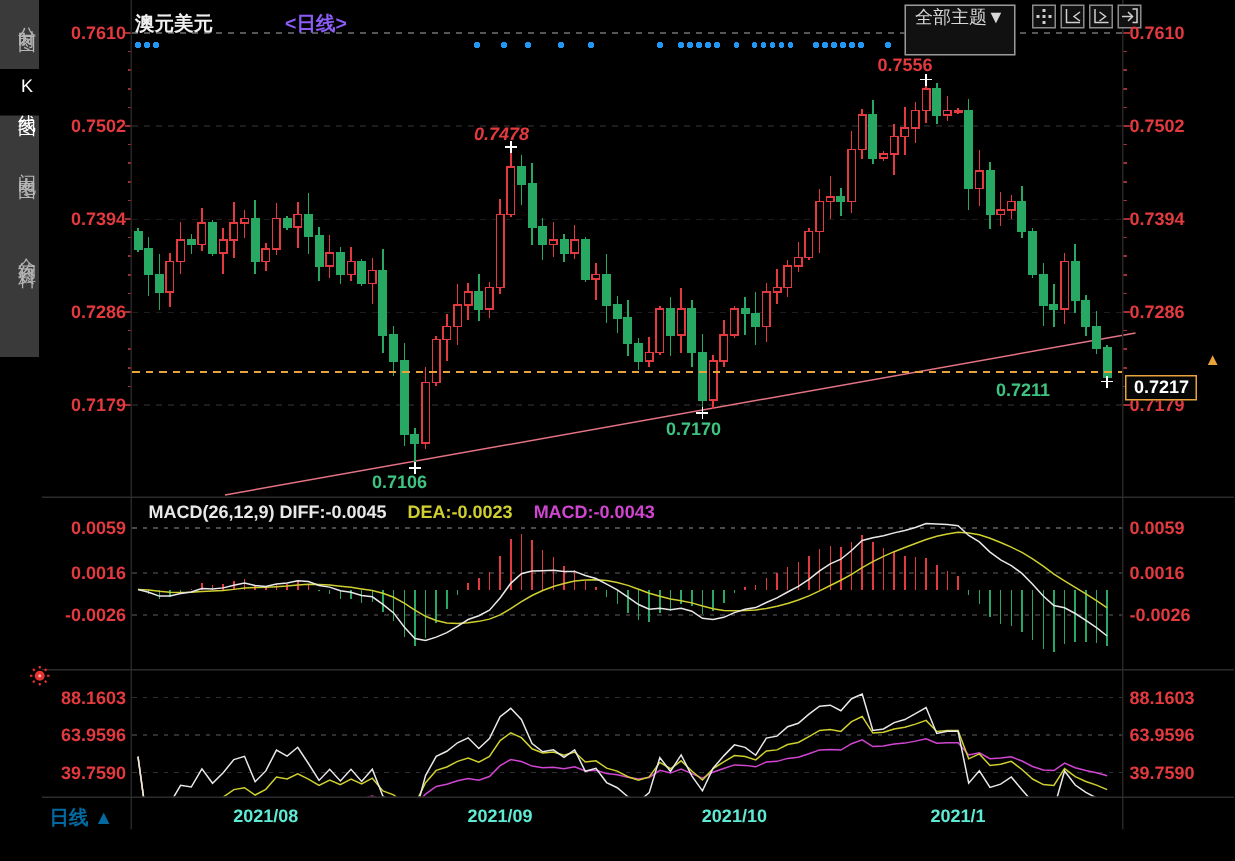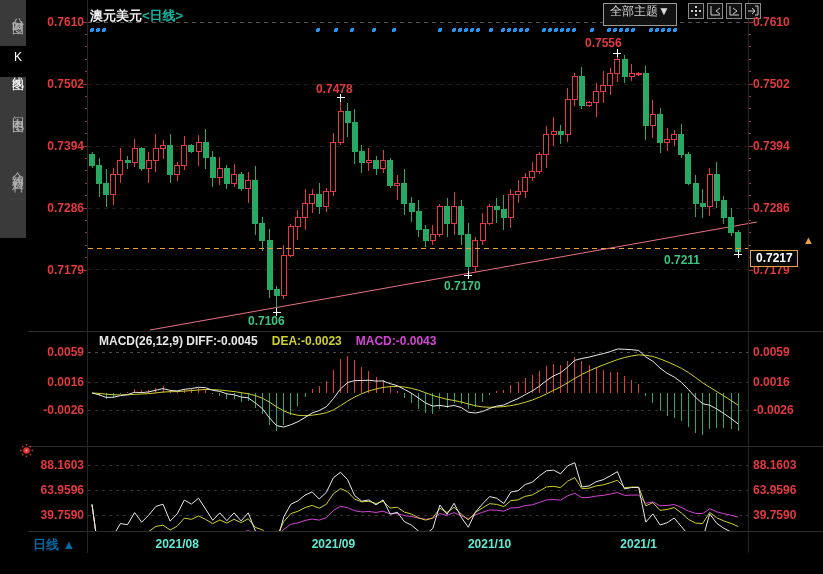--- a/index.html
+++ b/index.html
@@ -16,23 +16,23 @@
 
   
   .vline { position:absolute; width:1px; background:#262626; }
   .hline { position:absolute; height:1px; background:#2c2c2c; }
 
   svg#chart-svg { position:absolute; left:0; top:0; }
 
   
   #title { position:absolute; left:90px; top:7px; font-size:13px; font-weight:bold; }
   #title .sym { color:#efefef; }
-  #title .per { color:#14b8a6; }
+  #title .per { color:#8b5cf6;margin-left:48px; }
   #theme-btn { position:absolute; left:603px; top:3px; border:1px solid #9a9a9a; color:#d8d8d8; background:#111;
-               font-size:12px; padding:0 6px; height:23px; line-height:15px; cursor:pointer; }
+               font-size:12px; padding:0 6px; height:34px; line-height:15px; cursor:pointer; }
   .hdr-icon { position:absolute; top:3px; width:16px; height:16px; border:1px solid #8a8a8a; background:#111; cursor:pointer; }
 
   
   .axlab { position:absolute; font-size:12px; font-weight:bold; color:#e23a3e; line-height:14px; }
   .axlab.left { left:28px; width:56px; text-align:right; }
   .axlab.right { left:753px; width:64px; text-align:left; }
 
   
   .ind-row { position:absolute; left:99px; font-size:12px; white-space:nowrap; }
   .ind-row span { margin-right:14px; font-weight:bold; }
@@ -541,21 +541,21 @@
       <div class="axlab right" style="top: 483px;">63.9596</div>
       <div class="axlab left" style="top: 508px;">39.7590</div>
       <div class="axlab right" style="top: 508px;">39.7590</div>
     </div>
 
   <div class="ind-row" style="top:334px;">
     <span class="c-white">MACD(26,12,9) DIFF:-0.0045</span><span class="c-yellow">DEA:-0.0023</span><span class="c-magenta">MACD:-0.0043</span>
   </div>
 
   <div id="anns">
-      <div class="ann" style="left: 316px; top: 82px; color: rgb(226, 58, 62);">0.7478</div>
+      <div class="ann" style="left: 316px; top: 82px; color: rgb(226, 58, 62); font-style: italic;">0.7478</div>
       <div class="ann" style="left: 585px; top: 36px; color: rgb(226, 58, 62);">0.7556</div>
       <div class="ann" style="left: 248px; top: 314px; color: rgb(63, 195, 128);">0.7106</div>
       <div class="ann" style="left: 444px; top: 279px; color: rgb(63, 195, 128);">0.7170</div>
       <div class="ann" style="left: 664px; top: 253px; color: rgb(63, 195, 128);">0.7211</div>
     </div>
 
   <div id="price-arrow">▲</div>
   <div id="price-box">0.7217</div>
 
   <div id="alert-icon">

